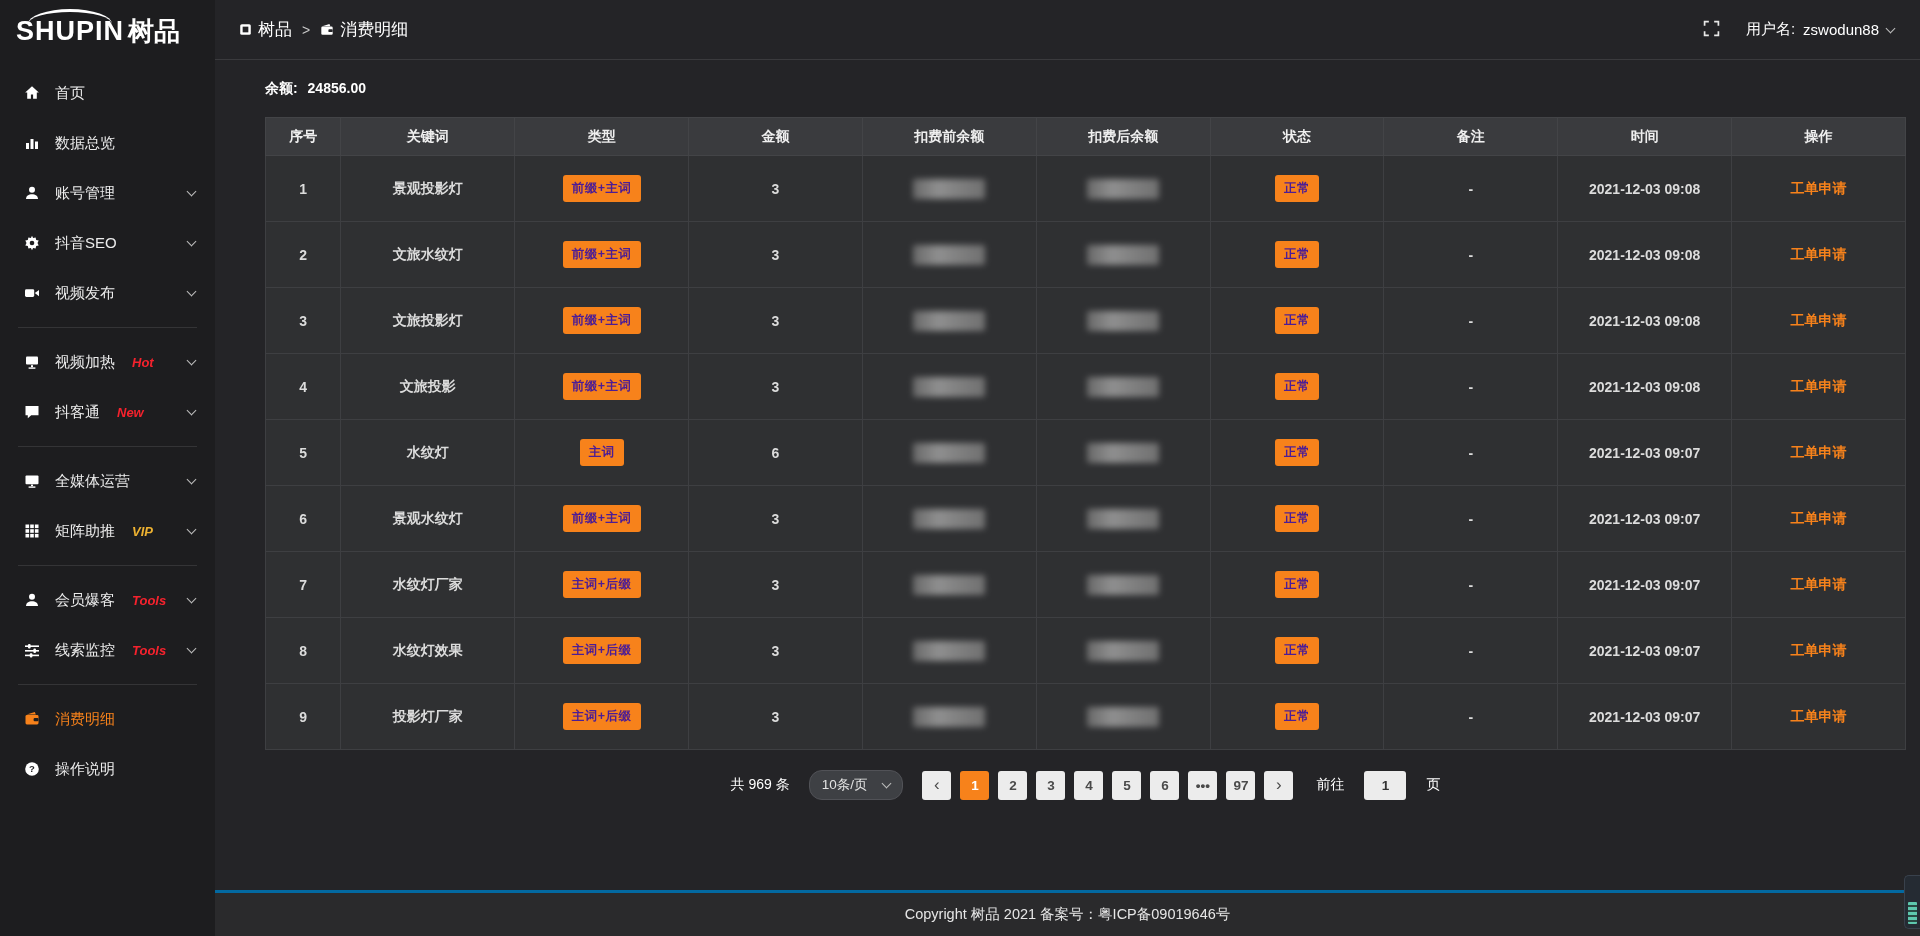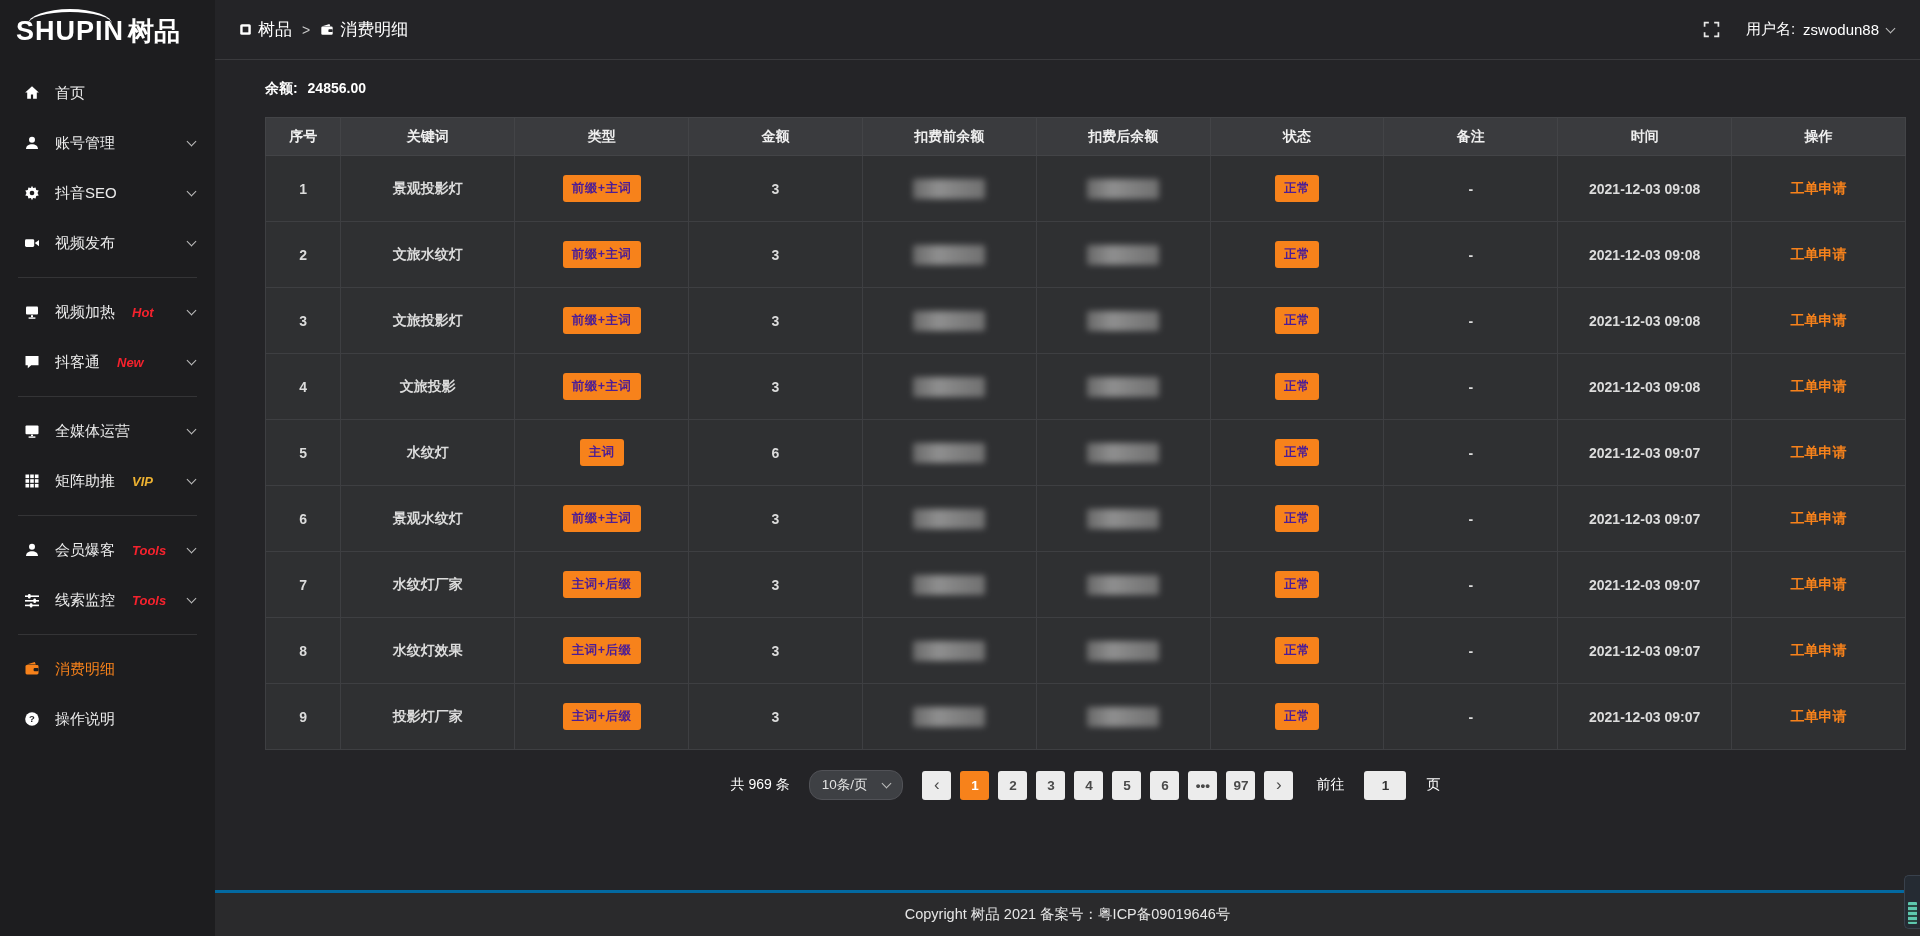--- a/index.html
+++ b/index.html
@@ -27,21 +27,21 @@
     transform:rotate(45deg); margin-left:auto; margin-top:-4px; }
   .nav-divider { border-top:1px solid #343436; margin:9px 18px; }
 
   
   .main { flex:1; display:flex; flex-direction:column; height:936px; }
   .topbar { height:60px; min-height:60px; display:flex; align-items:center; justify-content:space-between;
     padding:0 26px 0 24px; background:#242427; border-bottom:1px solid #3a3a3d; }
   .breadcrumb { display:flex; align-items:center; gap:10px; font-size:17px; color:#fff; }
   .bc-item { display:flex; align-items:center; gap:6px; cursor:pointer; }
   .bc-sep { color:#c9c9c9; font-size:14px; }
-  .topbar-right { display:flex; align-items:center; gap:26px; }
+  .topbar-right { display:flex; align-items:flex-start; gap:26px; }
   .user-box { display:flex; align-items:center; gap:8px; font-size:15px; color:#fff; cursor:pointer; }
 
   
   .content { flex:1; background:#242427; padding:18px 14px 0 50px; display:flex; flex-direction:column; }
   .balance { font-size:14px; font-weight:700; color:#fff; margin:2px 0 19px 0; }
   .balance b { margin-left:6px; }
 
   table { width:100%; border-collapse:collapse; background:#2f3032; table-layout:fixed; }
   th { height:38px; background:#3a3b3e; font-size:14px; font-weight:700; color:#efefef;
     border:1px solid #434447; }
@@ -95,20 +95,30 @@
 
       <div class="nav-item">
         <span class="nav-icon">
           <svg width="16" height="16" viewBox="0 0 16 16" fill="currentColor">
               <path d="M8 1.2 1.2 7.4h2v6.4h3.7V9.6h2.2v4.2h3.7V7.4h2z"></path>
             </svg>
           </span>
         <span>首页</span>
       </div>
 
+      <div class="nav-item">
+        <span class="nav-icon">
+          <svg width="16" height="16" viewBox="0 0 16 16" fill="currentColor">
+              <rect x="2" y="8" width="3" height="6"></rect>
+              <rect x="6.5" y="4" width="3" height="10"></rect>
+              <rect x="11" y="6.5" width="3" height="7.5"></rect>
+            </svg>
+          </span>
+        <span>数据总览</span>
+      </div>
 
       <div class="nav-item">
         <span class="nav-icon">
           <svg width="16" height="16" viewBox="0 0 16 16" fill="currentColor">
               <circle cx="8" cy="4.8" r="3"></circle>
               <path d="M2 14c0-3.2 2.7-4.8 6-4.8s6 1.6 6 4.8z"></path>
             </svg>
           </span>
         <span>账号管理</span>
         <span class="chev"></span>

